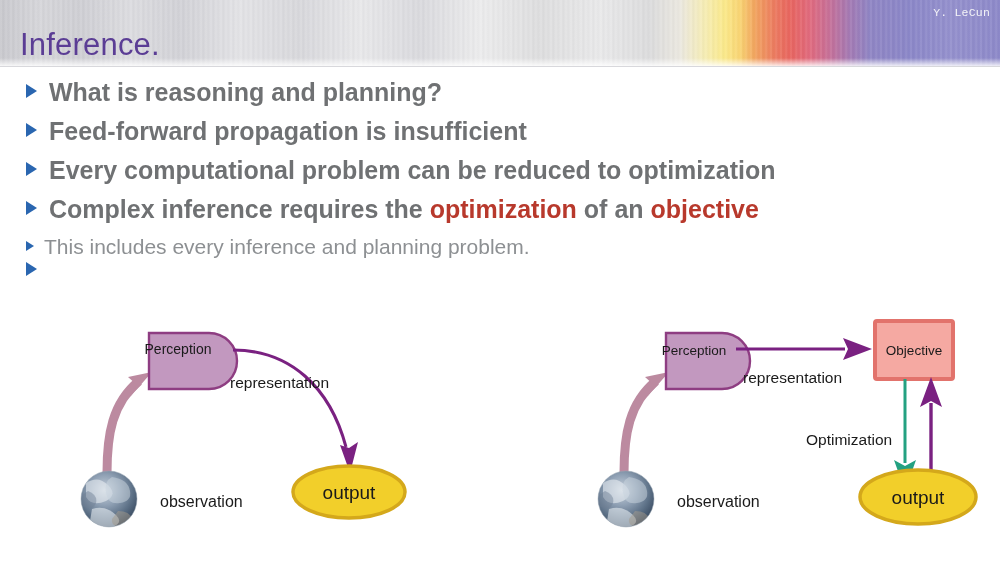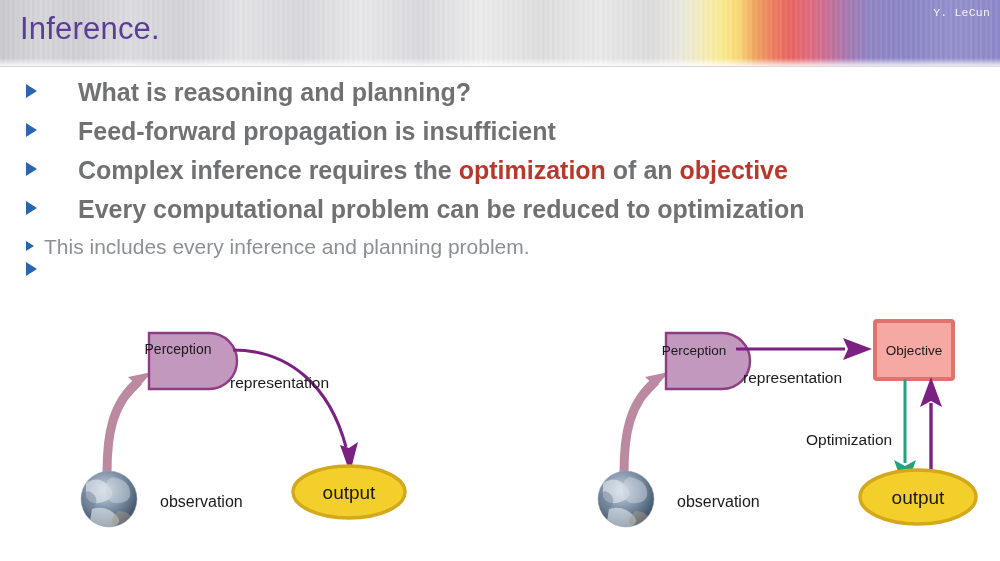--- a/index.html
+++ b/index.html
@@ -73,21 +73,21 @@
   }
   #banner-bottom-fade {
     position: absolute;
     left: 0; right: 0; bottom: 0;
     height: 8px;
     background: linear-gradient(180deg, rgba(255,255,255,0) 0%, rgba(255,255,255,0.85) 100%);
   }
   #slide-title {
     position: absolute;
     left: 20px;
-    top: 13px;
+    top: 29px;
     font-size: 31px;
     color: #5b3d95;
     letter-spacing: 0.2px;
     font-weight: 400;
     line-height: 1;
     z-index: 3;
     text-align: center;
   }
   #author-tag {
     position: absolute;
@@ -112,21 +112,21 @@
     position: absolute;
     left: 0; top: 74px;
     width: 1000px;
   }
   .bullet-row {
     display: flex;
     align-items: baseline;
     padding-left: 26px;
     margin-bottom: 2px;
   }
-  .bullet-row.level1 { padding-left: 26px; gap: 29px; }
+  .bullet-row.level1 { padding-left: 26px; }
   .bullet-row.level2 { padding-left: 26px; }
 
   .tri {
     flex: 0 0 auto;
     width: 0; height: 0;
     border-left: 11px solid #2a66b0;
     border-top: 7.5px solid transparent;
     border-bottom: 7.5px solid transparent;
     margin-right: 12px;
     position: relative;
@@ -192,25 +192,25 @@
     <div class="bullet-row level1">
       <span class="tri"></span>
       <span class="btext"><span style="color: rgb(111, 113, 115);">What is reasoning and planning?</span></span>
     </div>
     <div class="bullet-row level1">
       <span class="tri"></span>
       <span class="btext"><span style="color: rgb(111, 113, 115);">Feed-forward propagation is insufficient</span></span>
     </div>
     <div class="bullet-row level1">
       <span class="tri"></span>
+      <span class="btext"><span style="color: rgb(111, 113, 115);">Every computational problem can be reduced to optimization</span></span>
+    </div>
+    <div class="bullet-row level1">
+      <span class="tri"></span>
       <span class="btext"><span style="color: rgb(111, 113, 115);">Complex inference requires the </span><span style="color: rgb(184, 57, 44);">optimization</span><span style="color: rgb(111, 113, 115);"> of an </span><span style="color: rgb(184, 57, 44);">objective</span></span>
-    </div>
-    <div class="bullet-row level1">
-      <span class="tri"></span>
-      <span class="btext"><span style="color: rgb(111, 113, 115);">Every computational problem can be reduced to optimization</span></span>
     </div>
     <div class="bullet-row level2">
       <span class="tri"></span>
       <span class="btext"><span style="color: rgb(141, 144, 147);">This includes every inference and planning problem.</span></span>
     </div>
     <div class="bullet-row level1">
       <span class="tri"></span>
     </div>
   </div>
 

